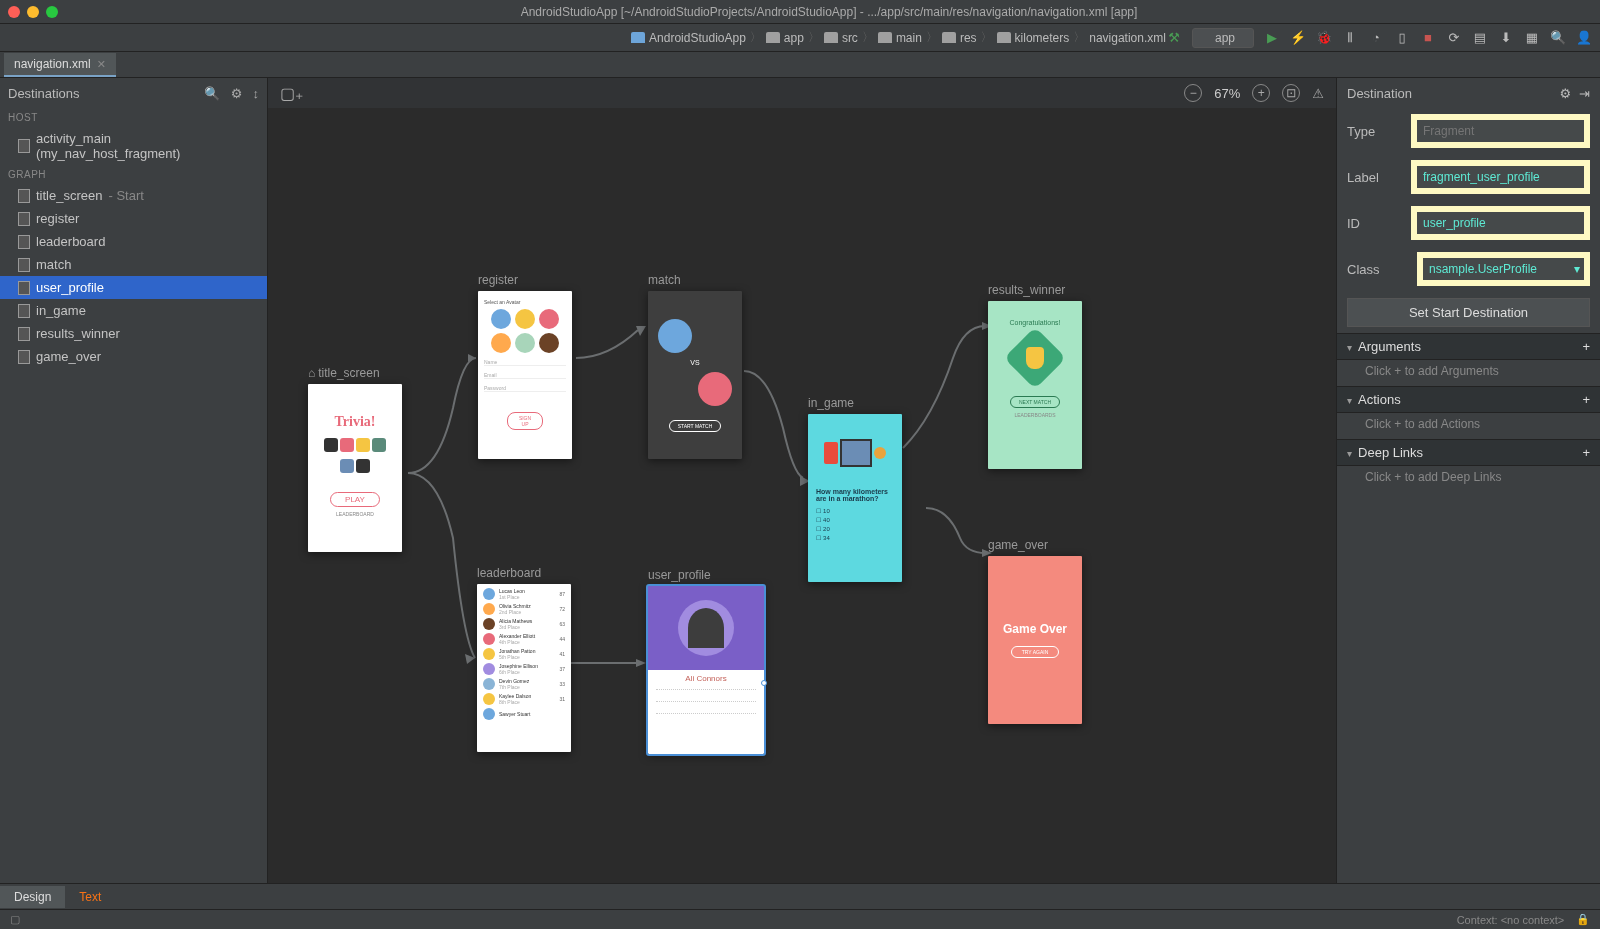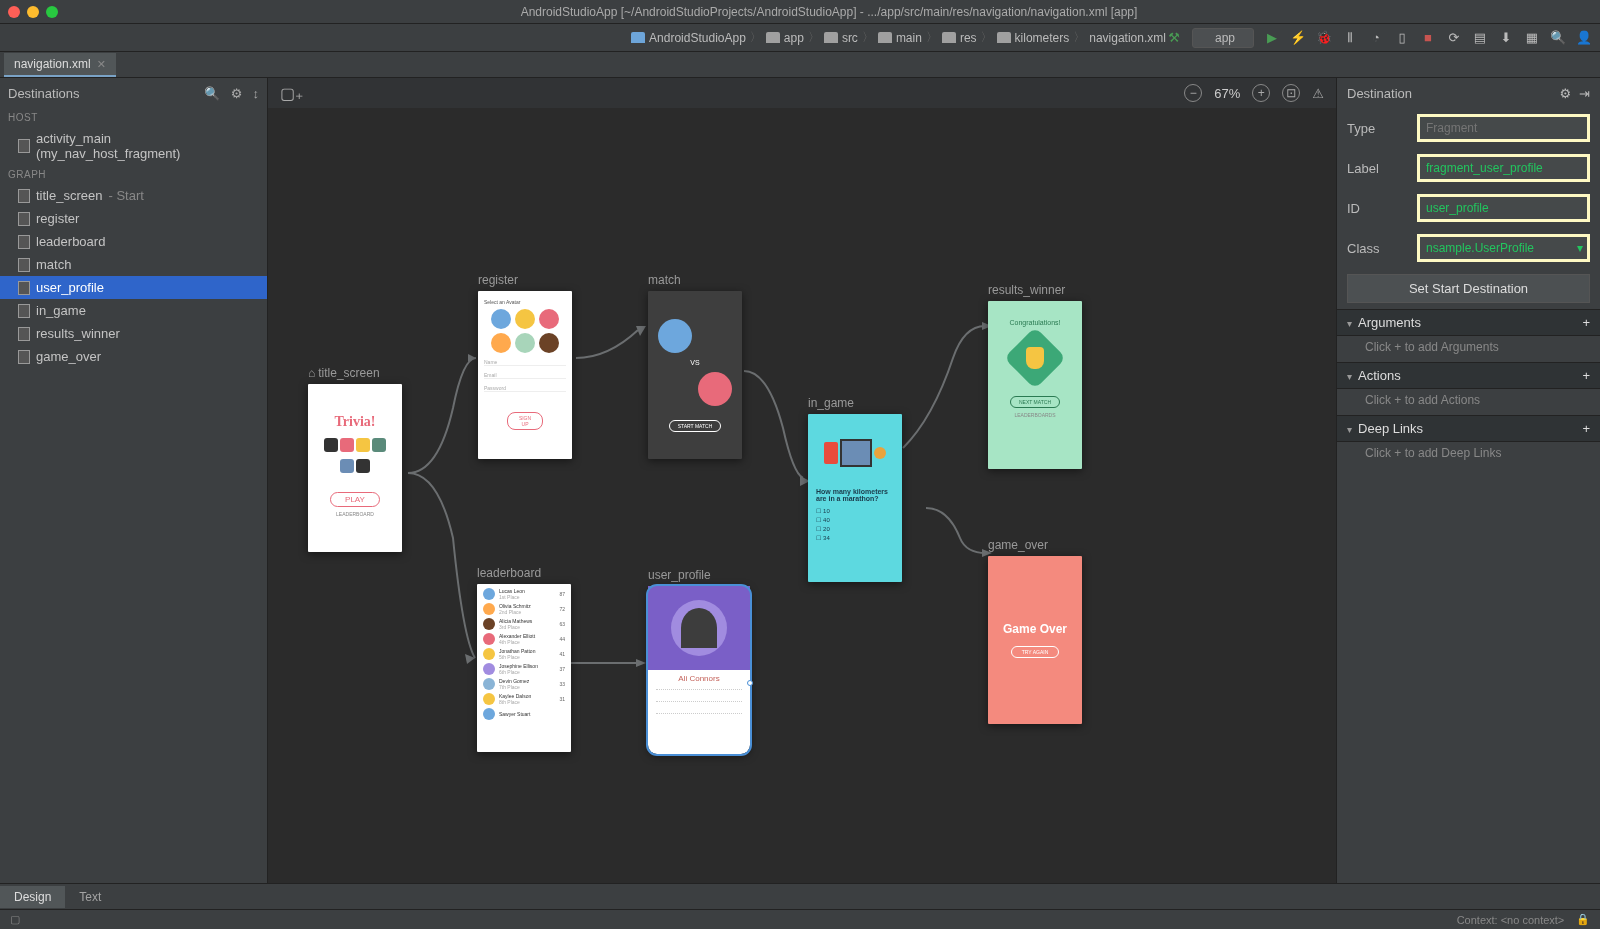--- a/index.html
+++ b/index.html
@@ -88,47 +88,47 @@
 
 .sc-gameover { width: 94px; height: 168px; background: #f48a7e; display: flex; flex-direction: column; align-items: center; justify-content: center; }
 .go-txt { font-size: 12px; color: #fff; font-weight: 600; }
 .go-btn { border: 1px solid #fff; color: #fff; font-size: 5px; padding: 2px 10px; border-radius: 8px; margin-top: 10px; }
 
 .sc-leader { width: 94px; height: 168px; background: #fff; padding: 4px 6px; font-size: 5px; }
 .lb-row { display: flex; align-items: center; gap: 4px; margin-bottom: 3px; }
 .lb-av { width: 12px; height: 12px; border-radius: 50%; }
 .lb-name { flex: 1; color: #333; } .lb-score { color: #666; }
 
-.sc-profile { width: 102px; height: 168px; background: #fff; outline: 2px solid #4a8fd6; border-radius: 9px; }
+.sc-profile { width: 116px; height: 168px; background: #fff; outline: 2px solid #4a8fd6; }
 .prof-head { height: 84px; background: #7a5fc7; display: flex; justify-content: center; align-items: center; }
 .prof-av { width: 56px; height: 56px; border-radius: 50%; background: #a18ce0; display: flex; align-items: center; justify-content: center; }
 .prof-sil { width: 36px; height: 40px; background: #3d3d3d; border-radius: 50% 50% 0 0; }
 .prof-name { font-size: 8px; color: #c4625a; text-align: center; margin-top: 4px; }
 .prof-line { border-top: 1px dotted #ccc; margin: 6px 8px; height: 6px; }
 .sel-handle { position: absolute; width: 6px; height: 6px; background: #fff; border: 1px solid #4a8fd6; border-radius: 50%; right: -3px; top: 94px; }
 
 
 .arrow { position: absolute; stroke: #6b6e70; stroke-width: 2; fill: none; }
 .arrowhead { fill: #6b6e70; }
 
 
 .right { width: 264px; background: #3c3f41; border-left: 1px solid #222; display: flex; flex-direction: column; }
 .right-head { height: 30px; display: flex; align-items: center; justify-content: space-between; padding: 0 10px; font-size: 13px; }
 .attr-row { display: flex; align-items: center; padding: 6px 10px; gap: 10px; }
 .attr-label { width: 60px; color: #bbb; font-size: 13px; }
-.attr-input { flex: 1; background: #45494a; border: 3px solid #fef9c3; color: #22c55e; padding: 4px 6px; font-size: 12px; }
+.attr-input { flex: 1; background: #45494a; border: 6px solid #fef9c3; color: #5eead4; padding: 4px 6px; font-size: 12px; }
 .attr-input.dropdown { padding-right: 18px; position: relative; }
 .attr-btn { margin: 6px 10px; background: #4c5052; border: 1px solid #555; color: #ddd; padding: 6px; text-align: center; font-size: 13px; cursor: pointer; }
 .sect-head { background: #2f3335; padding: 5px 10px; font-size: 13px; color: #ddd; display: flex; align-items: center; justify-content: space-between; border-top: 1px solid #222; border-bottom: 1px solid #222; }
 .sect-sub { padding: 4px 12px 8px 28px; font-size: 12px; color: #888; }
 .chev { font-size: 10px; color: #999; margin-right: 6px; }
 
 
 .bottom-tabs { height: 26px; background: #3c3f41; display: flex; align-items: center; border-top: 1px solid #222; }
-.bt-tab { padding: 4px 14px; font-size: 12px; color: #a3a3a3; cursor: pointer; }
+.bt-tab { padding: 4px 14px; font-size: 12px; color: #f97316; cursor: pointer; }
 .bt-tab.active { background: #515658; color: #ddd; }
 
 
 .status { height: 20px; background: #3c3f41; display: flex; align-items: center; justify-content: space-between; padding: 0 10px; font-size: 11px; color: #888; border-top: 1px solid #222; }
 </style>
 </head>
 <body>
 
 <div class="titlebar">
   <div class="traffic">

